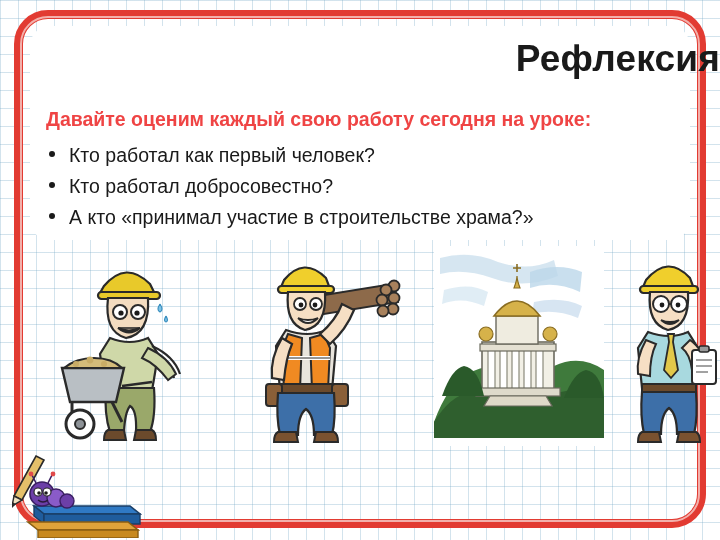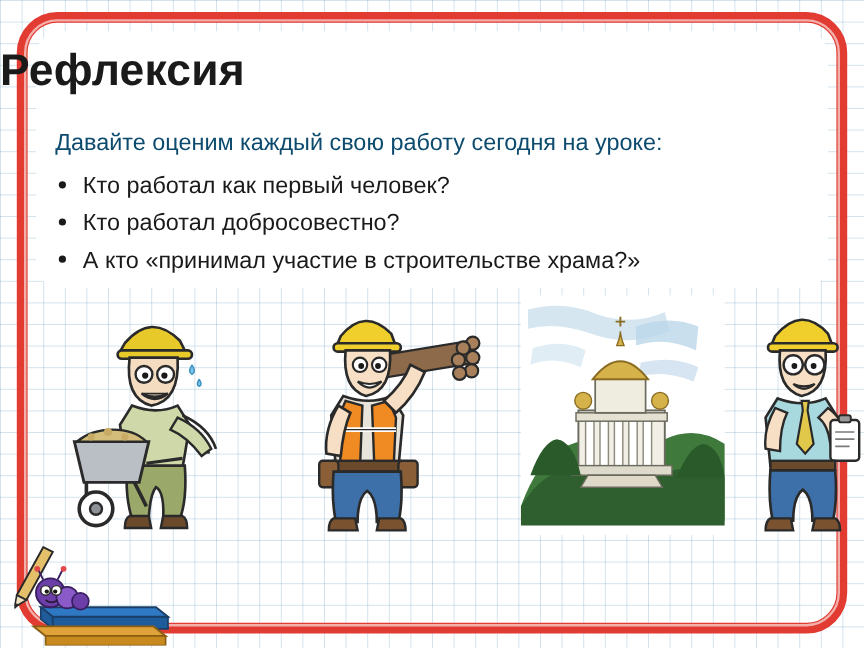--- a/index.html
+++ b/index.html
@@ -62,33 +62,34 @@
     width: 660px;
     height: 214px;
     background: #ffffff;
     border-radius: 20px;
   }
   .title {
     position: absolute;
     left: 0;
     top: 38px;
     width: 720px;
-    text-align: left;
+    text-align: right;
     font-size: 37px;
     font-weight: bold;
     color: #1a1a1a;
     letter-spacing: 0.2px;
   }
   .lead {
     position: absolute;
     left: 46px;
     top: 108px;
     width: 640px;
     font-size: 19.5px;
-    color: #0c4a6e;
+    color: #ef4444;
+    font-weight: bold;
   }
   .bullets {
     position: absolute;
     left: 43px;
     top: 140px;
     width: 650px;
     margin: 0;
     padding: 0;
     list-style: none;
   }

